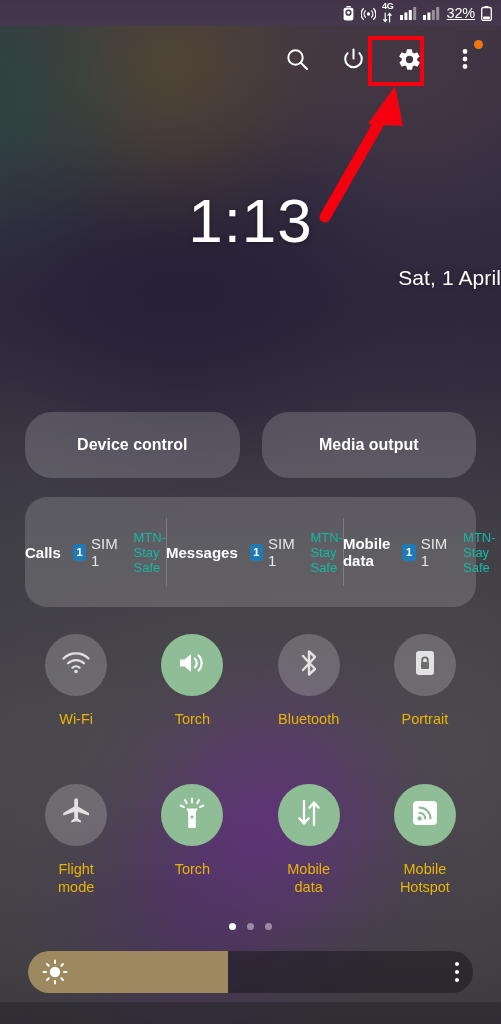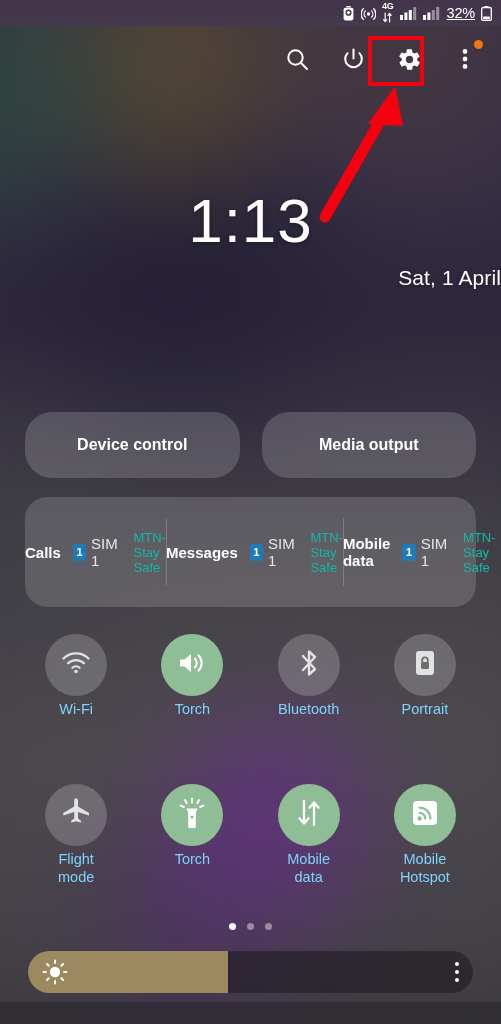--- a/index.html
+++ b/index.html
@@ -115,21 +115,21 @@
   #togrow1 { top:634px; }
   #togrow2 { top:784px; }
   .tog { flex:1; display:flex; flex-direction:column; align-items:center; }
   .tog-circle {
     width:62px; height:62px; border-radius:50%;
     display:flex; align-items:center; justify-content:center;
   }
   .tog-circle.on  { background:#8fbd95; }
   .tog-circle.off { background:rgba(255,255,255,.20); }
   .tog-label {
-    margin-top:4px; color:#7dd3fc; font-size:14.5px; text-align:center;
+    margin-top:14px; color:#eab308; font-size:14.5px; text-align:center;
     line-height:18px;
   }
   
   #dots {
     position:absolute; top:923px; left:0; right:0;
     display:flex; justify-content:center; gap:11px; z-index:4;
   }
   #dots i { width:7px; height:7px; border-radius:50%; background:rgba(255,255,255,.42); }
   #dots i.active { background:#ffffff; }
   

